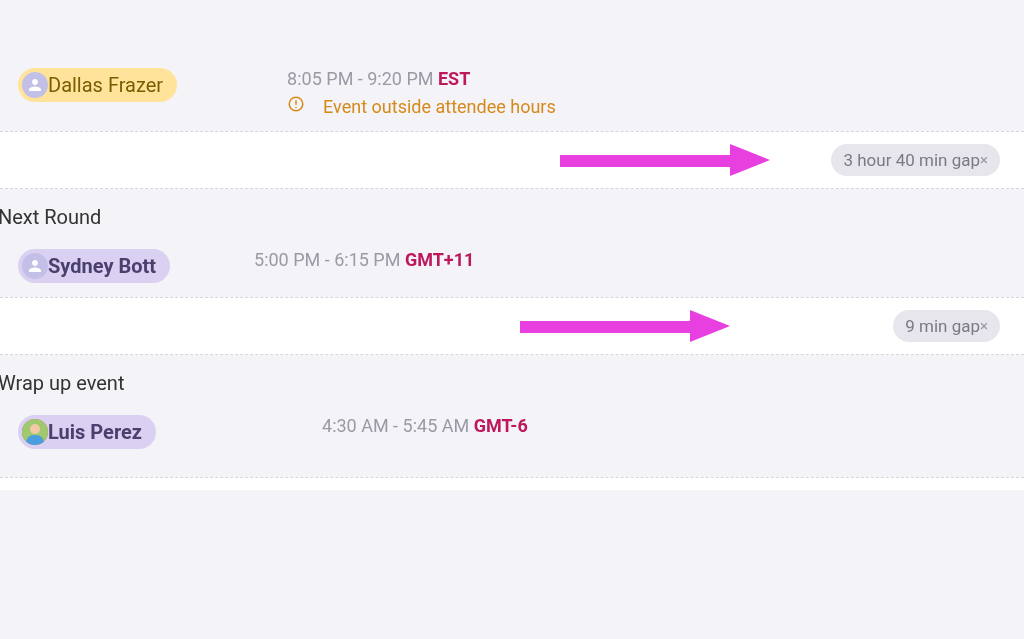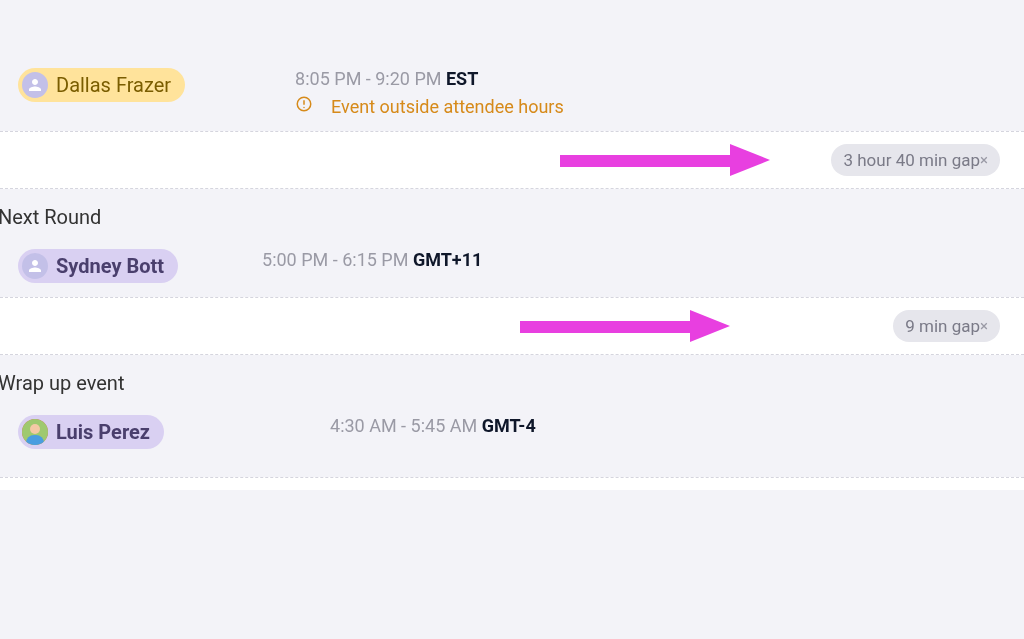--- a/index.html
+++ b/index.html
@@ -30,21 +30,20 @@
   }
 
   .attendee-chip {
     display: inline-flex;
     align-items: center;
     border-radius: 999px;
     padding: 4px 14px 4px 4px;
     font-size: 20px;
     font-weight: 400;
     color: #4a3f6d;
-    gap: 8px;
   }
   .chip-yellow { background: #ffe39b; color: #7a5d00; }
   .chip-purple { background: #d9d0f2; color: #4a3f6d; font-weight: bold; }
 
   .avatar {
     width: 26px;
     height: 26px;
     border-radius: 50%;
     display: inline-flex;
     align-items: center;
@@ -74,21 +73,21 @@
   }
   .time-col.shift2 { margin-left: 84px; }
   .time-col.shift3 { margin-left: 166px; }
 
   .time-text {
     color: #9a9aa5;
     font-size: 18px;
   }
   .time-text .tz {
     font-weight: 700;
-    color: #0f172a;
+    color: #be185d;
   }
 
   .warning-row {
     display: flex;
     align-items: center;
     gap: 18px;
     color: #d68a1a;
     font-size: 18px;
   }
   .warning-row svg { width: 18px; height: 18px; }
@@ -219,20 +218,20 @@
       <span class="avatar avatar-photo">
         <span class="bg"></span>
           <span class="body"></span>
           <span class="face"></span>
       </span>
       <span>Luis Perez</span>
     </span>
     <div class="time-col shift3">
       <div class="time-text">
         <span>4:30 AM - 5:45 AM</span>
-        <span class="tz">GMT-4</span>
+        <span class="tz">GMT-6</span>
       </div>
     </div>
   </div>
 </div>
 
 <div style="height:24px;"></div>
 <div class="gap-strip" style="border-bottom:none; padding:6px 0;"></div>
 
 </body></html>

